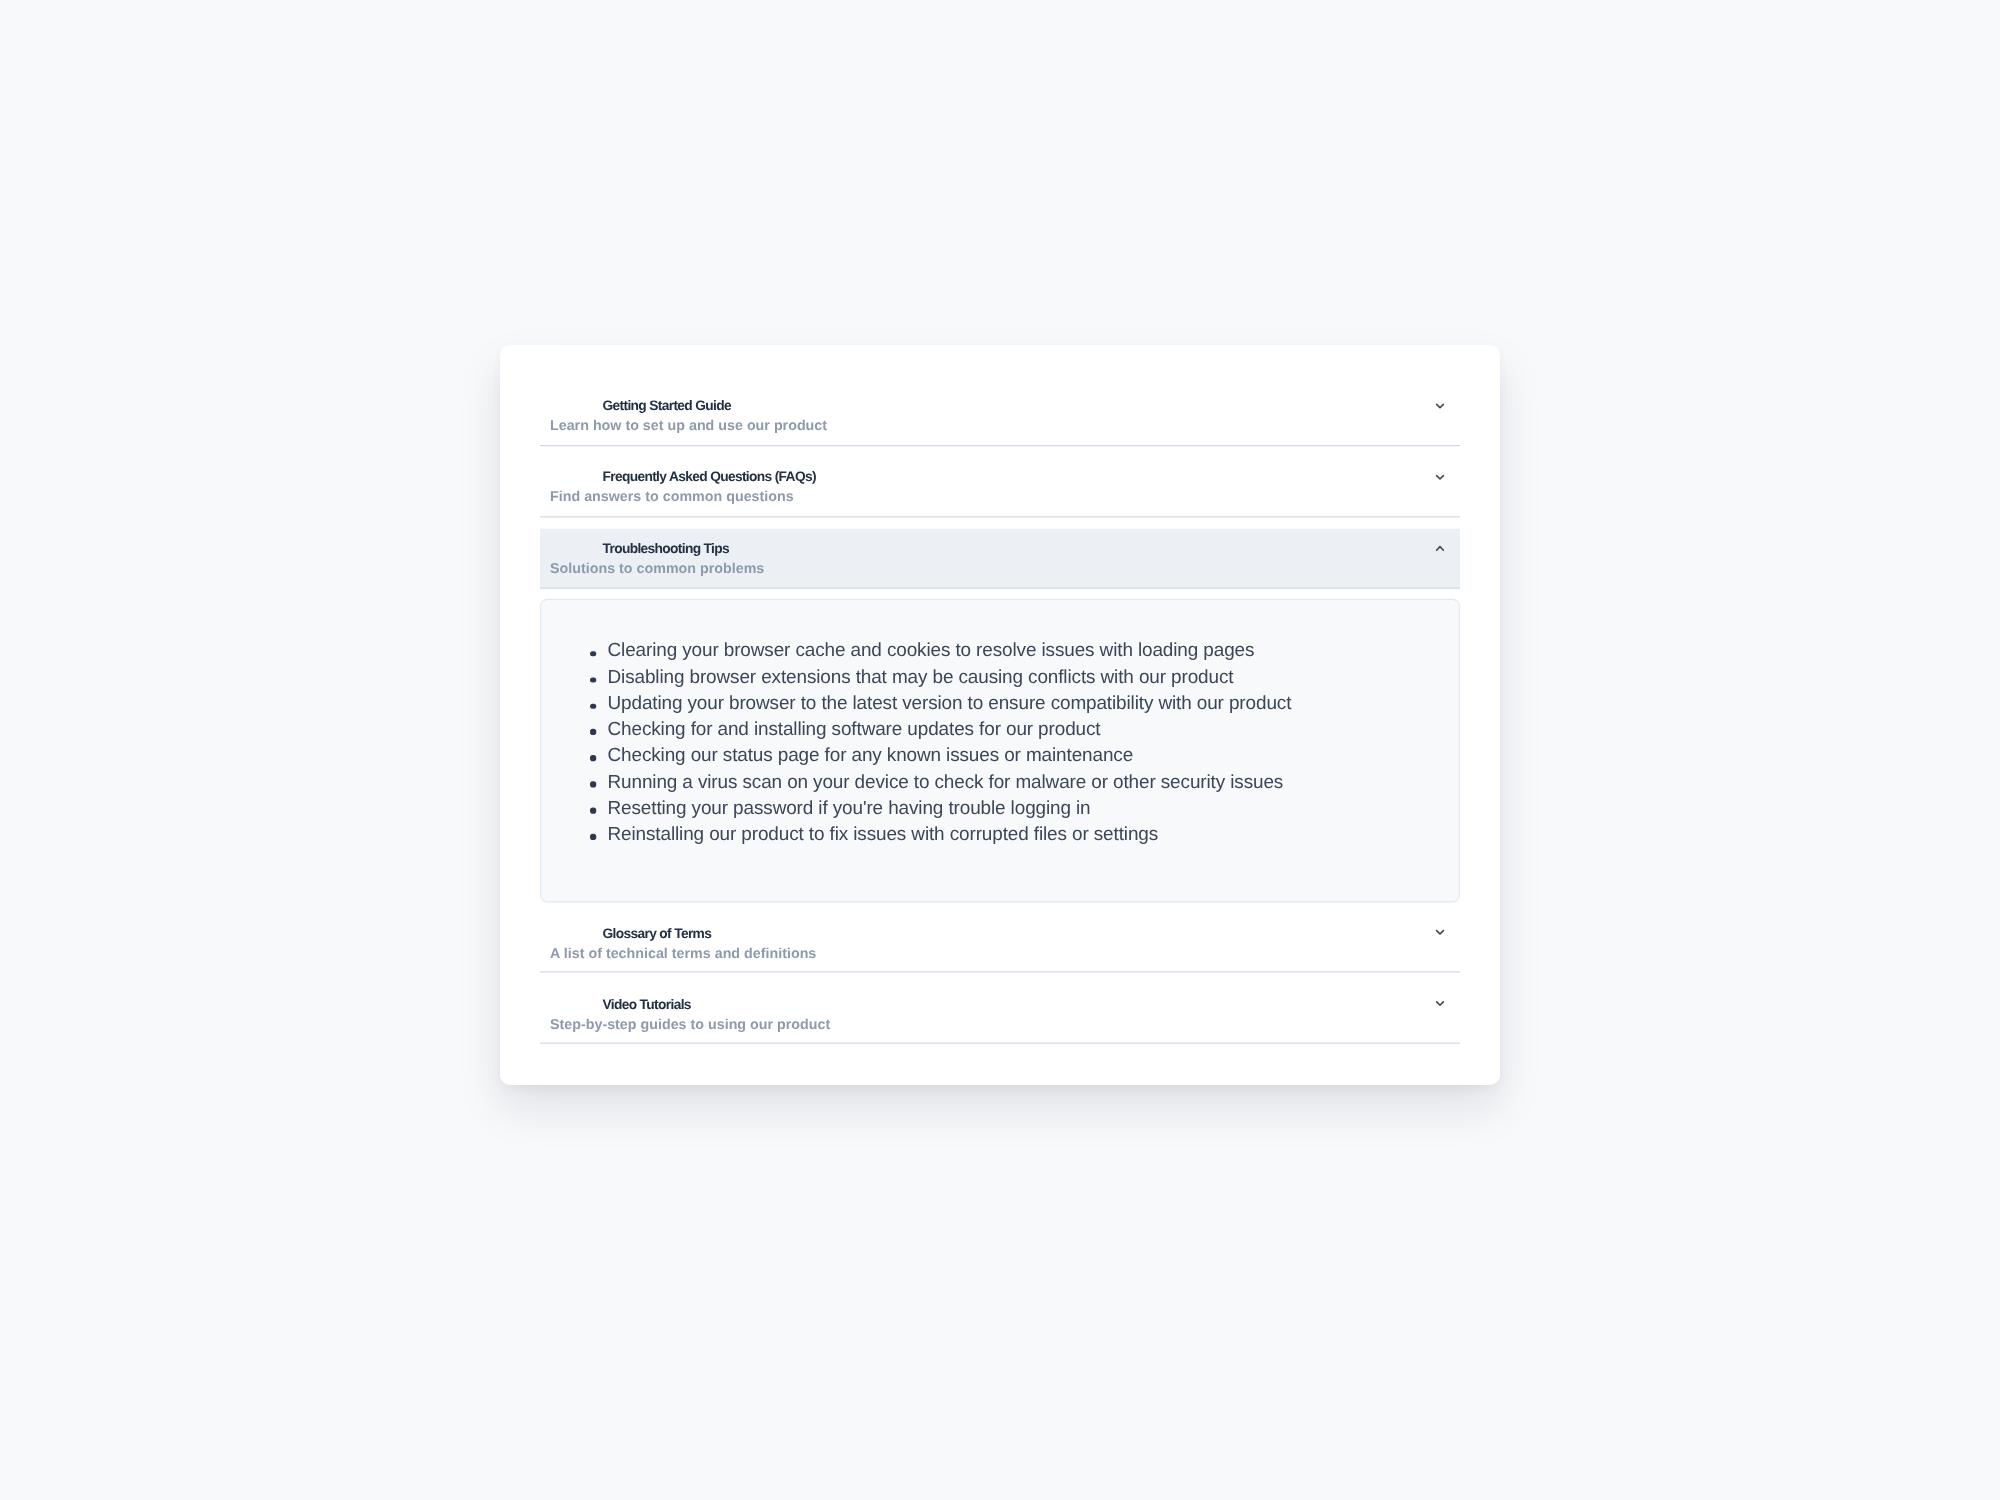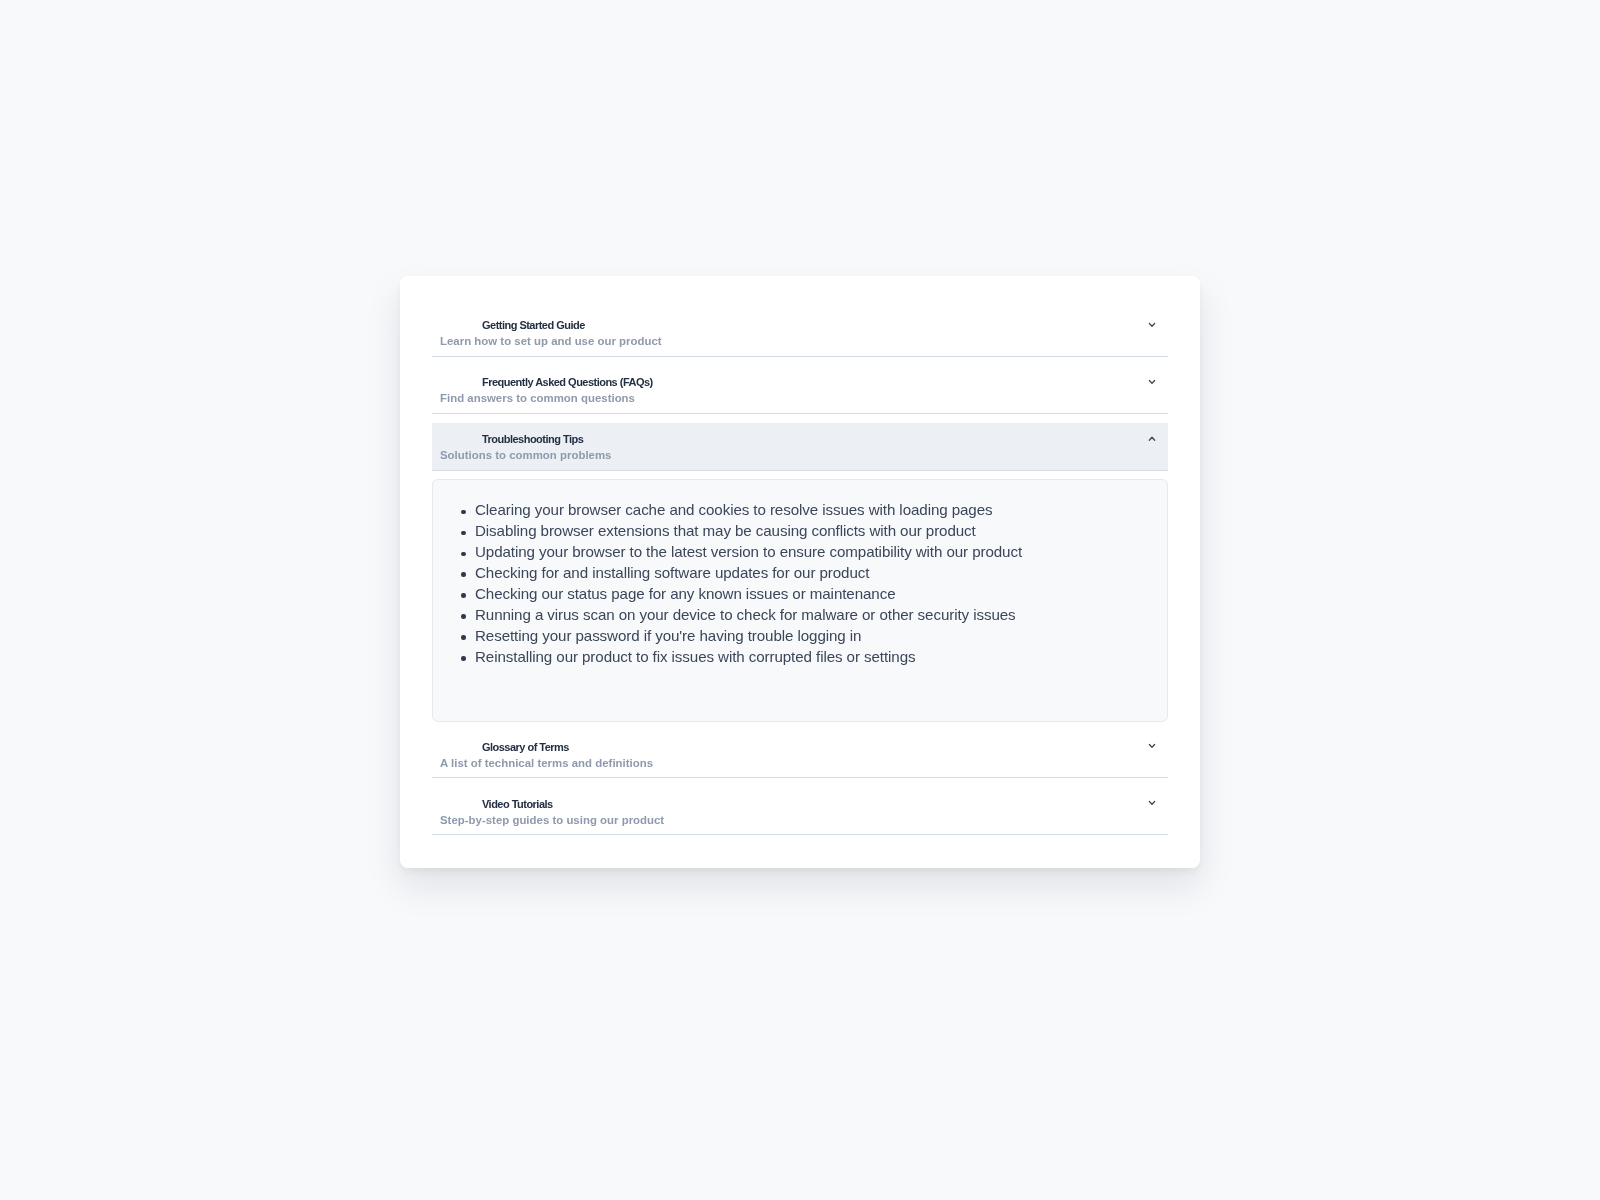--- a/index.html
+++ b/index.html
@@ -76,21 +76,21 @@
     border: 1px solid #e4e9f0;
     border-radius: 6px;
     background: #f7f9fb;
     margin: -0.4px 0 8.7px 0;
     padding: 0;
     height: 242.4px;
     box-sizing: border-box;
     position: relative;
   }
   .panel ul {
-    margin: 5px;
+    margin: 16px;
     padding: 0;
     list-style: none;
     position: absolute;
     left: 37px;
     top: 15px;
   }
   .panel li {
     font-size: 15.15px;
     color: #3c4659;
     line-height: 20.93px;

